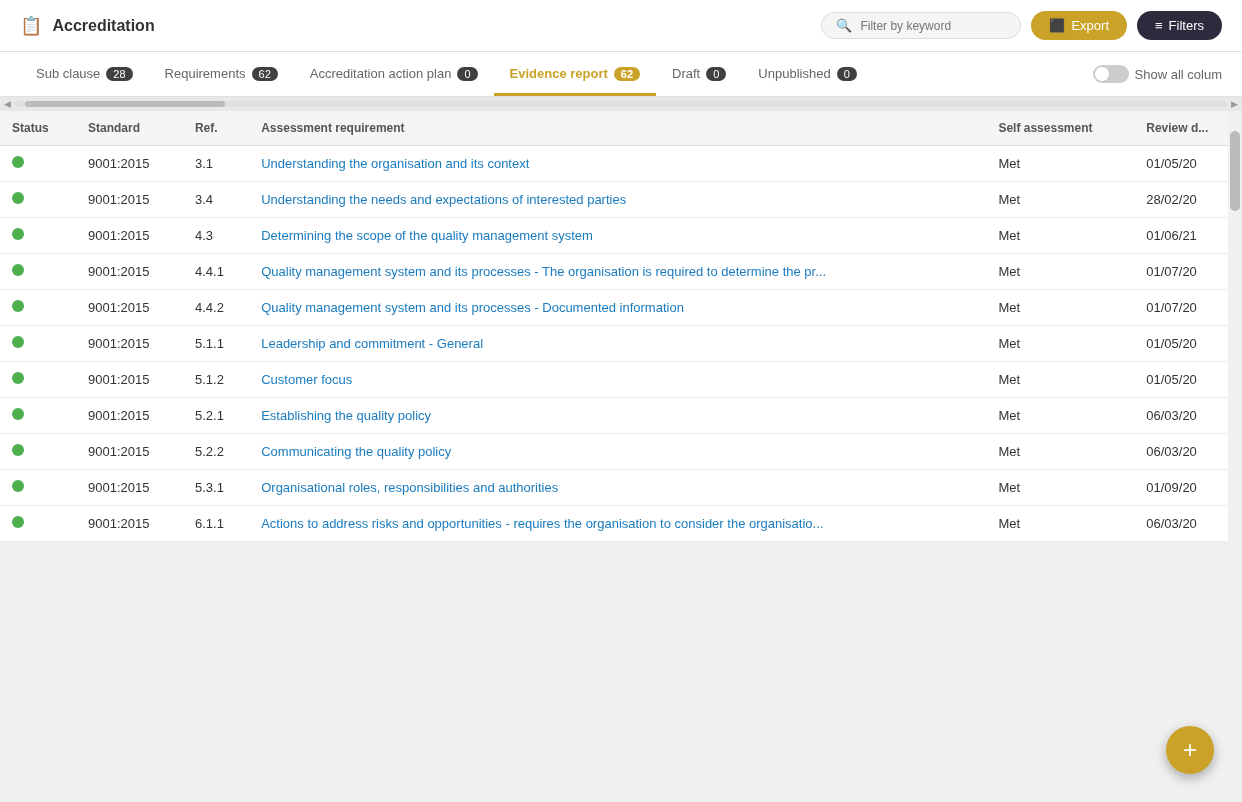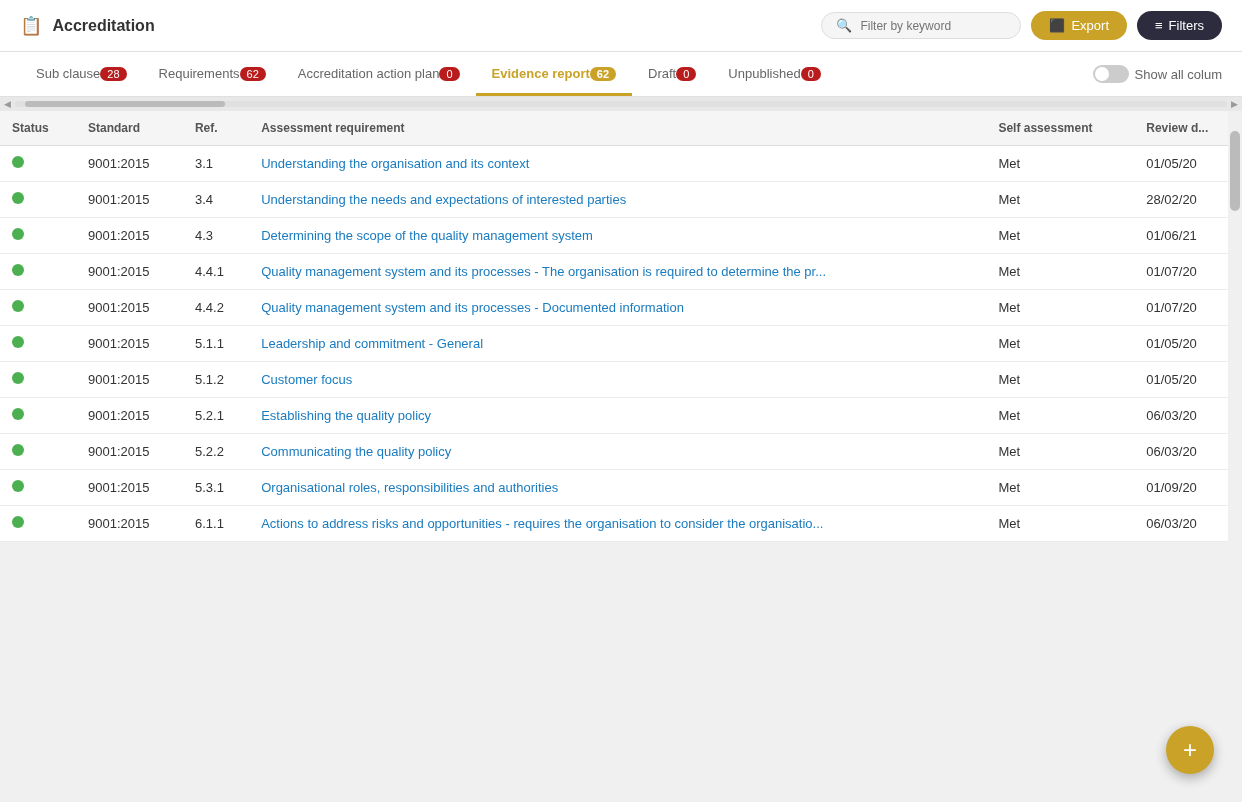--- a/index.html
+++ b/index.html
@@ -98,36 +98,37 @@
     }
     .tab-item {
       padding: 14px 16px 12px;
       font-size: 13px;
       color: #666;
       cursor: pointer;
       border-bottom: 3px solid transparent;
       white-space: nowrap;
       display: flex;
       align-items: center;
+      gap: 6px;
     }
     .tab-item.active {
       color: #c9a227;
       border-bottom: 3px solid #c9a227;
       font-weight: 600;
     }
     .tab-badge {
       background: #c9a227;
       color: #fff;
       border-radius: 10px;
       padding: 1px 7px;
       font-size: 11px;
       font-weight: 600;
     }
     .tab-badge-gray {
-      background: #b91c1c;
+      background: #404040;
       color: #fff;
       border-radius: 10px;
       padding: 1px 7px;
       font-size: 11px;
     }
     .toggle-track {
       width: 36px;
       height: 18px;
       background: #ccc;
       border-radius: 9px;

